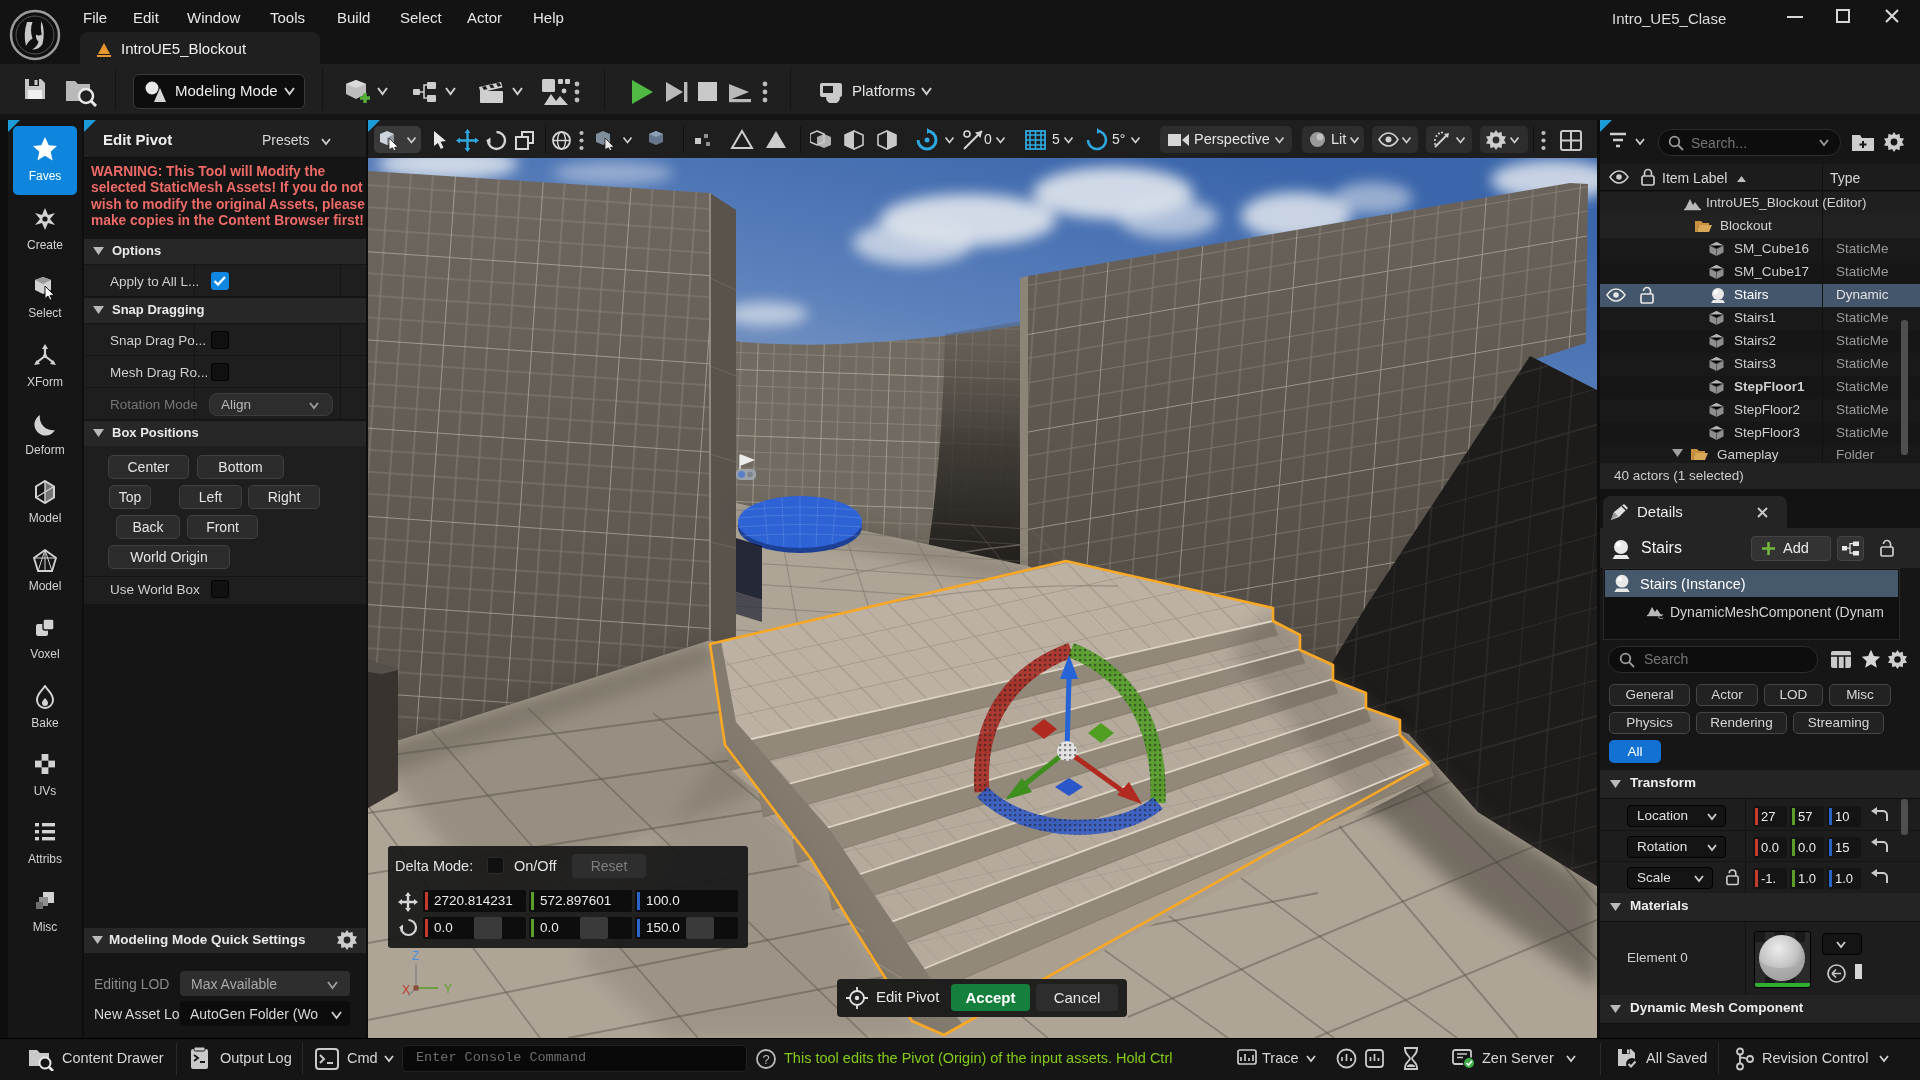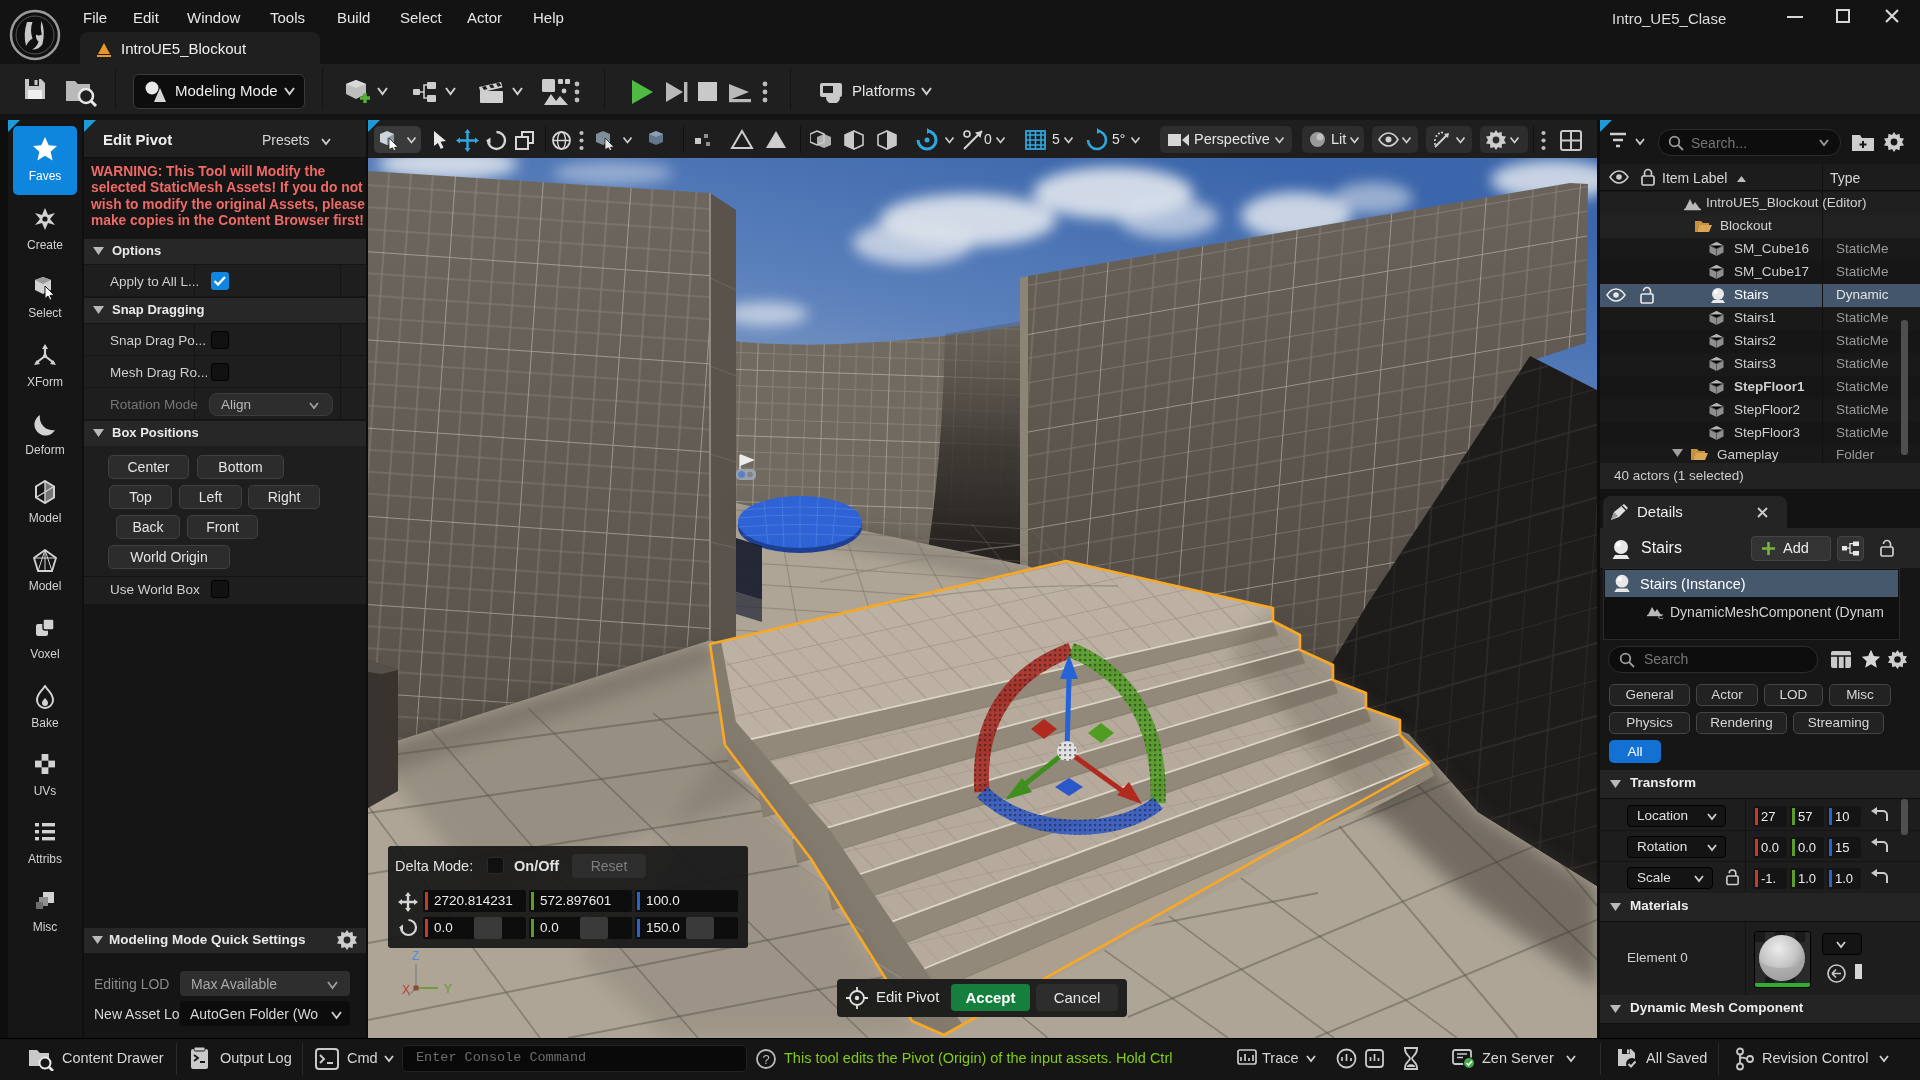--- a/index.html
+++ b/index.html
@@ -266,21 +266,21 @@
   </svg>
 
 <div class="abs" style="left:84px;top:421px;width:282px;height:25px;background:#272727;"></div>
 <svg class="abs" style="left:93px;top:429px;" width="11" height="9" viewBox="0 0 11 9">
     <path d="M0 0 H11 L5.5 8 Z" fill="#b9b9b9"></path>
   </svg>
 <div class="txt" style="left:112px;top:425px;font-size:13px;font-weight:bold;color:#e8e8e8;">Box Positions</div>
 <div class="abs" style="left:84px;top:446px;width:282px;height:130px;background:#1e1e1e;"></div>
 <div class="abs" style="left:108px;top:455px;width:81px;height:24px;background:#2c2c2c;border:1px solid #404040;border-radius:5px;text-align:center;font-size:14px;color:#e4e4e4;line-height:22px;">Center</div>
 <div class="abs" style="left:197px;top:455px;width:87px;height:24px;background:#2c2c2c;border:1px solid #404040;border-radius:5px;text-align:center;font-size:14px;color:#e4e4e4;line-height:22px;">Bottom</div>
-<div class="abs" style="left:109px;top:485px;width:63px;height:24px;background:#2c2c2c;border:1px solid #404040;border-radius:5px;text-align:center;font-size:14px;color:#e4e4e4;line-height:22px;">Top</div>
+<div class="abs" style="left:109px;top:485px;width:42px;height:24px;background:#2c2c2c;border:1px solid #404040;border-radius:5px;text-align:center;font-size:14px;color:#e4e4e4;line-height:22px;">Top</div>
 <div class="abs" style="left:179px;top:485px;width:63px;height:24px;background:#2c2c2c;border:1px solid #404040;border-radius:5px;text-align:center;font-size:14px;color:#e4e4e4;line-height:22px;">Left</div>
 <div class="abs" style="left:248px;top:485px;width:72px;height:24px;background:#2c2c2c;border:1px solid #404040;border-radius:5px;text-align:center;font-size:14px;color:#e4e4e4;line-height:22px;">Right</div>
 <div class="abs" style="left:116px;top:515px;width:64px;height:24px;background:#2c2c2c;border:1px solid #404040;border-radius:5px;text-align:center;font-size:14px;color:#e4e4e4;line-height:22px;">Back</div>
 <div class="abs" style="left:187px;top:515px;width:71px;height:24px;background:#2c2c2c;border:1px solid #404040;border-radius:5px;text-align:center;font-size:14px;color:#e4e4e4;line-height:22px;">Front</div>
 <div class="abs" style="left:108px;top:545px;width:122px;height:24px;background:#2c2c2c;border:1px solid #404040;border-radius:5px;text-align:center;font-size:14px;color:#e4e4e4;line-height:22px;">World Origin</div>
 <div class="abs" style="left:84px;top:576px;width:282px;height:28px;background:#1e1e1e;border-top:1px solid #141414;"></div>
 <div class="txt" style="left:110px;top:582px;font-size:13.5px;color:#cfcfcf;">Use World Box</div>
 <div class="abs" style="left:211px;top:580px;width:18px;height:18px;background:#111;border:1px solid #000;border-radius:3px;"></div>
 
 <div class="abs" style="left:84px;top:928px;width:282px;height:25px;background:#272727;"></div>
@@ -724,21 +724,21 @@
 <path d="M699 593 L756 634" stroke="#b02a1f" stroke-width="5"></path>
 <path d="M774 646 L749 637 L761 624 Z" fill="#b02a1f"></path>
 <circle cx="699" cy="593" r="10" fill="#e2e2e2"></circle>
 <circle cx="699" cy="593" r="10" fill="url(#gdots)"></circle>
 </g>
 </svg>
 
 <div class="abs" style="left:20px;top:688px;width:360px;height:102px;background:rgba(24,24,24,0.93);border-radius:3px;"></div>
 <div class="txt" style="left:27px;top:700px;font-size:14.5px;color:#e2e2e2;">Delta Mode:</div>
 <div class="abs" style="left:119px;top:699px;width:17px;height:17px;background:#101010;border:1px solid #2a2a2a;border-radius:3px;"></div>
-<div class="txt" style="left:146px;top:700px;font-size:14.5px;color:#e2e2e2;font-weight:bold;">On/Off</div>
+<div class="txt" style="left:146px;top:700px;font-size:14.5px;color:#e2e2e2;">On/Off</div>
 <div class="abs" style="left:204px;top:696px;width:74px;height:24px;background:#2e2e2e;border-radius:4px;text-align:center;line-height:24px;font-size:14px;color:#7f7f7f;">Reset</div>
 <svg class="abs" style="left:30px;top:734px;" width="20" height="20" viewBox="0 0 20 20">
       <path d="M10 0 L13 4 H11.2 V8.8 H16 V7 L20 10 L16 13 V11.2 H11.2 V16 H13 L10 20 L7 16 H8.8 V11.2 H4 V13 L0 10 L4 7 V8.8 H8.8 V4 H7 Z" fill="#d6d6d6"></path>
     </svg>
 <div class="abs" style="left:55px;top:732px;width:103px;height:22px;background:#0d0d0d;border-radius:2px;"></div>
 <div class="abs" style="left:57px;top:734px;width:3px;height:18px;background:#c33b2a;"></div>
 <div class="txt" style="left:66px;top:735px;font-size:13.5px;color:#ececec;">2720.814231</div>
 <div class="abs" style="left:161px;top:732px;width:103px;height:22px;background:#0d0d0d;border-radius:2px;"></div>
 <div class="abs" style="left:163px;top:734px;width:3px;height:18px;background:#5c9e2a;"></div>
 <div class="txt" style="left:172px;top:735px;font-size:13.5px;color:#ececec;">572.897601</div>

